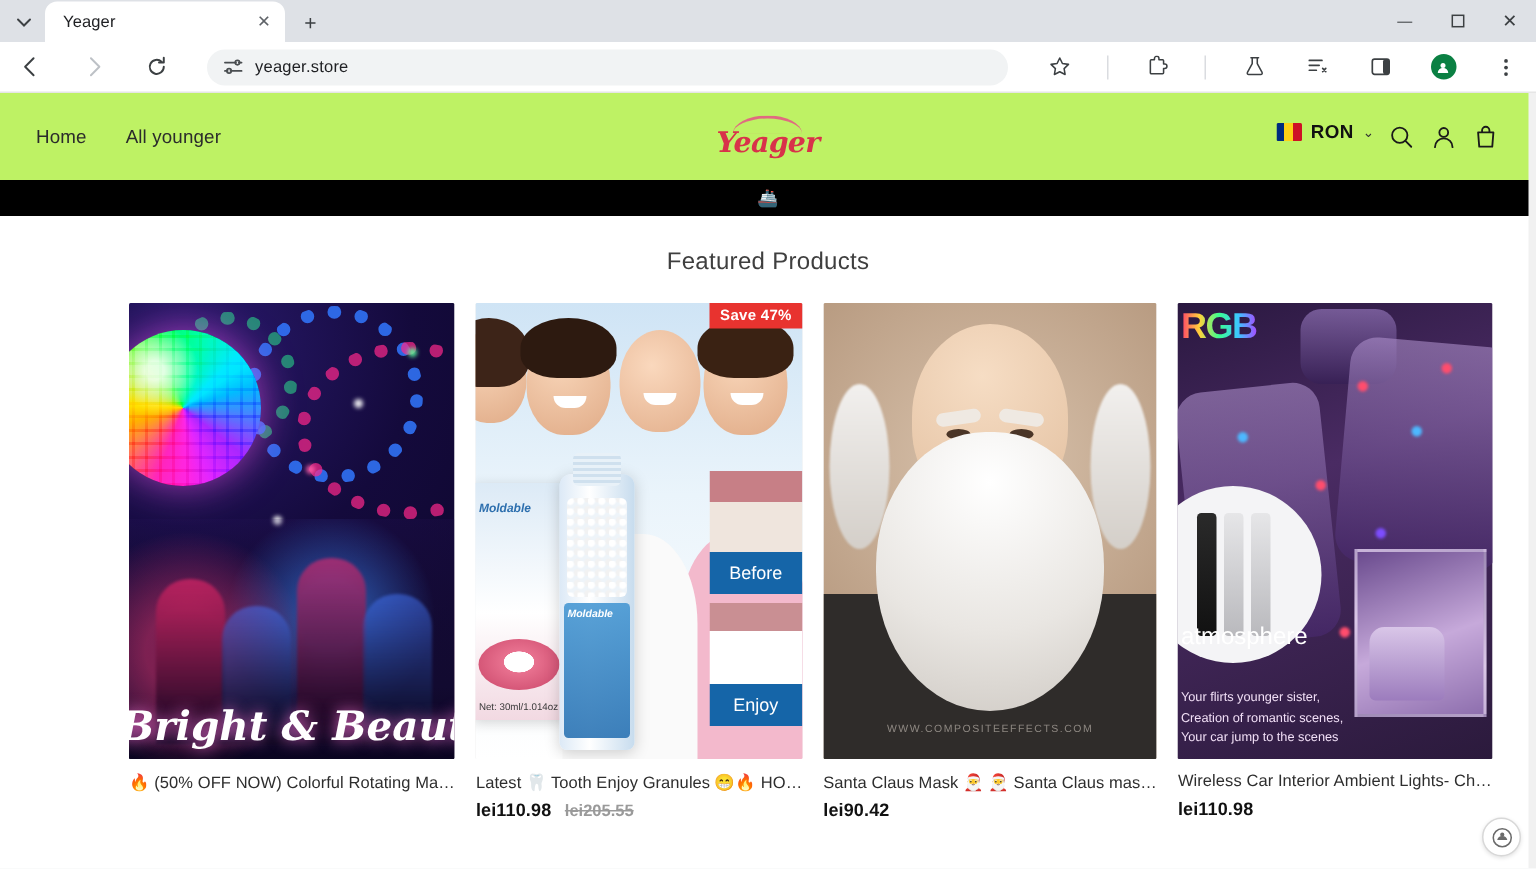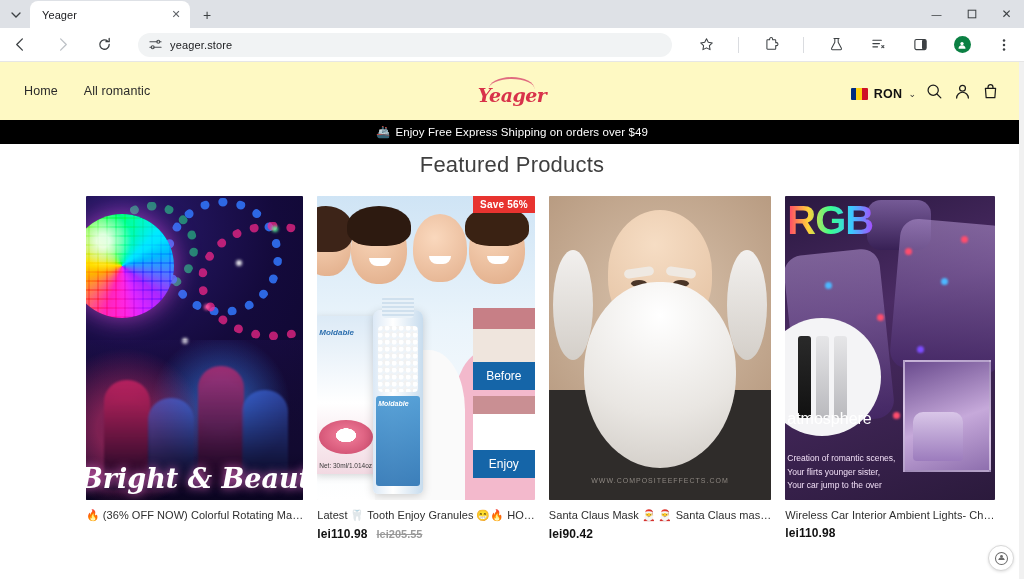--- a/index.html
+++ b/index.html
@@ -59,52 +59,52 @@
   .profile-dot {
     width: 17px; height: 17px; border-radius: 50%; background: #0b8043;
     display: flex; align-items: center; justify-content: center;
   }
 
   
   .viewport { flex: 1; background: #fff; overflow: hidden; position: relative; }
 
   .site-header {
     height: 58px; display: flex; align-items: center; padding: 0 24px;
-    background: #fef9c3; position: relative;
+    background: #bef264; position: relative;
   }
   .nav-left { display: flex; gap: 26px; align-items: center; }
   .nav-link { font-size: 12.5px; color: #2b2b2b; letter-spacing: .1px; }
   .logo-wrap {
     position: absolute; left: 50%; top: 50%; transform: translate(-50%,-50%);
     display: flex; flex-direction: column; align-items: center;
   }
   .logo-arc { width: 46px; height: 12px; border-top: 2px solid #e06b80; border-radius: 50%/100% 100% 0 0; margin-bottom: -3px; }
   .logo-text {
     font-family: "DejaVu Serif", serif; font-style: italic; font-weight: bold;
     font-size: 19px; color: #d8324a; letter-spacing: -0.5px; line-height: 1;
   }
-  .nav-right { margin-left: auto; display: flex; align-items: flex-end; gap: 8px; }
+  .nav-right { margin-left: auto; display: flex; align-items: flex-start; gap: 8px; }
   .currency { display: flex; align-items: center; gap: 6px; }
   .flag-ro { width: 17px; height: 12px; display: flex; border-radius: 1px; overflow: hidden; }
   .flag-ro i { flex: 1; }
   .flag-ro i:nth-child(1) { background: #002b7f; }
   .flag-ro i:nth-child(2) { background: #fcd116; }
   .flag-ro i:nth-child(3) { background: #ce1126; }
   .cur-code { font-size: 12.5px; color: #111; font-weight: 600; letter-spacing: .3px; }
   .cur-caret { font-size: 9px; color: #333; }
   .hicon { width: 20px; height: 20px; color: #1a1a1a; display:flex; align-items:center; justify-content:center; }
 
   .announce {
     background: #000; height: 24px; display: flex; align-items: center;
     justify-content: center; color: #fff; font-size: 11.5px; gap: 5px; letter-spacing: .1px;
   }
 
   .section-title {
-    text-align: center; font-size: 22px; color: #3f3f3f; font-weight: 400;
-    padding: 8px 0 18px; letter-spacing: .2px;
+    text-align: center; font-size: 16px; color: #3f3f3f; font-weight: 400;
+    padding: 22px 0 18px; letter-spacing: .2px;
   }
 
   .grid {
     display: grid; grid-template-columns: repeat(4, 1fr); gap: 14px;
     padding: 0 86px;
   }
   .card { display: flex; flex-direction: column; }
   .media {
     width: 100%; height: 304px; position: relative; overflow: hidden;
     background: #eee; border-radius: 1px;
@@ -259,21 +259,21 @@
     position:absolute; border-radius: 18px;
     background: linear-gradient(180deg, rgba(180,150,210,.55), rgba(70,40,105,.8));
   }
   .art4 .s-a { left: 6px; top: 56px; width: 96px; height: 170px; transform: rotate(-6deg); }
   .art4 .s-b { right: -10px; top: 26px; width: 110px; height: 150px; transform: rotate(5deg); }
   .art4 .headrest { position:absolute; left: 82px; top: 4px; width: 64px; height: 50px; border-radius: 14px;
     background: linear-gradient(180deg, rgba(160,130,200,.6), rgba(55,32,85,.9)); }
   .art4 .dot { position:absolute; width: 7px; height: 7px; border-radius:50%; filter: blur(1.2px); }
   .art4 .rgb {
     position:absolute; left: 2px; top: 2px; font-family:"Liberation Sans", sans-serif;
-    font-weight: 800; font-size: 40px; letter-spacing: -1px;
+    font-weight: 800; font-size: 24px; letter-spacing: -1px;
     background: linear-gradient(90deg,#ff3b6b,#ffd23b,#3bff8f,#3bc8ff,#a64bff);
     -webkit-background-clip: text; background-clip: text; color: transparent;
   }
   .art4 .circle {
     position:absolute; left: -22px; top: 122px; width: 118px; height: 118px; border-radius: 50%;
     background: #f4f4f6; display:flex; align-items:center; justify-content:center; gap: 5px;
   }
   .art4 .stick { width: 13px; height: 82px; border-radius: 3px; }
   .art4 .stick.blk { background: linear-gradient(180deg,#2a2a2a,#111); }
   .art4 .stick.sil { background: linear-gradient(180deg,#e6e6e8,#b9b9bd); }
@@ -393,21 +393,21 @@
           <circle cx="7" cy="11.4" r="1.25" fill="#3c4043"></circle>
         </svg>
     </div>
   </div>
 
   <div class="viewport">
 
     <div class="site-header">
       <div class="nav-left">
         <a class="nav-link">Home</a>
-        <a class="nav-link">All romantic</a>
+        <a class="nav-link">All younger</a>
       </div>
 
       <div class="logo-wrap">
         <div class="logo-arc"></div>
         <div class="logo-text">Yeager</div>
       </div>
 
       <div class="nav-right">
         <div class="currency">
           <span class="flag-ro">
@@ -434,21 +434,20 @@
           <svg width="17" height="17" viewBox="0 0 18 18">
               <path d="M3.6 5.6h10.8l-.8 10H4.4z" fill="none" stroke="#1a1a1a" stroke-width="1.3" stroke-linejoin="round"></path>
               <path d="M6.4 5.6V4.2a2.6 2.6 0 0 1 5.2 0v1.4" fill="none" stroke="#1a1a1a" stroke-width="1.3"></path>
             </svg>
         </span>
       </div>
     </div>
 
     <div class="announce">
       <span>🚢</span>
-      <span>Enjoy Free Express Shipping on orders over $49</span>
     </div>
 
     <h2 class="section-title">Featured Products</h2>
 
     <div class="grid">
 
       <div class="card">
         <div class="media">
           <div class="art1">
             <div class="ring r3"></div>
@@ -460,26 +459,26 @@
             <div class="sparkle" style="left:118px;top:108px;background:#ff5ca8"></div>
             <div class="sparkle" style="left:96px;top:142px"></div>
             <div class="crowd"></div>
             <div class="sil s1"></div>
               <div class="sil s2"></div>
               <div class="sil s3"></div>
               <div class="sil s4"></div>
             <div class="script">Bright &amp; Beautiful</div>
           </div>
         </div>
-        <div class="p-title">🔥 (36% OFF NOW) Colorful Rotating Ma…</div>
+        <div class="p-title">🔥 (50% OFF NOW) Colorful Rotating Ma…</div>
       </div>
 
       <div class="card">
         <div class="media">
-          <span class="badge-save">Save 56%</span>
+          <span class="badge-save">Save 47%</span>
           <div class="art2">
             <div class="hair h3"></div>
             <div class="face f1"></div>
               <div class="hair h1"></div>
             <div class="face f2"></div>
               <div class="hair h2"></div>
             <div class="face f3"></div>
             <div class="face f4"></div>
               <div class="hair h4"></div>
             <div class="smile" style="left:52px;top:62px;width:22px"></div>
@@ -554,23 +553,23 @@
             <div class="dot" style="left:108px;top:216px;background:#ff4d6d"></div>
             <div class="rgb">RGB</div>
             <div class="circle">
               <span class="stick blk"></span>
                 <span class="stick sil"></span>
                 <span class="stick sil"></span>
             </div>
             <div class="inset"></div>
             <div class="atmos">atmosphere</div>
             <div class="lines">
+              <div>Your flirts younger sister,</div>
               <div>Creation of romantic scenes,</div>
-              <div>Your flirts younger sister,</div>
-              <div>Your car jump to the over</div>
+              <div>Your car jump to the scenes</div>
             </div>
           </div>
         </div>
         <div class="p-title">Wireless Car Interior Ambient Lights- Ch…</div>
         <div class="p-price-row">
           <span class="p-price">lei110.98</span>
         </div>
       </div>
 
     </div>

